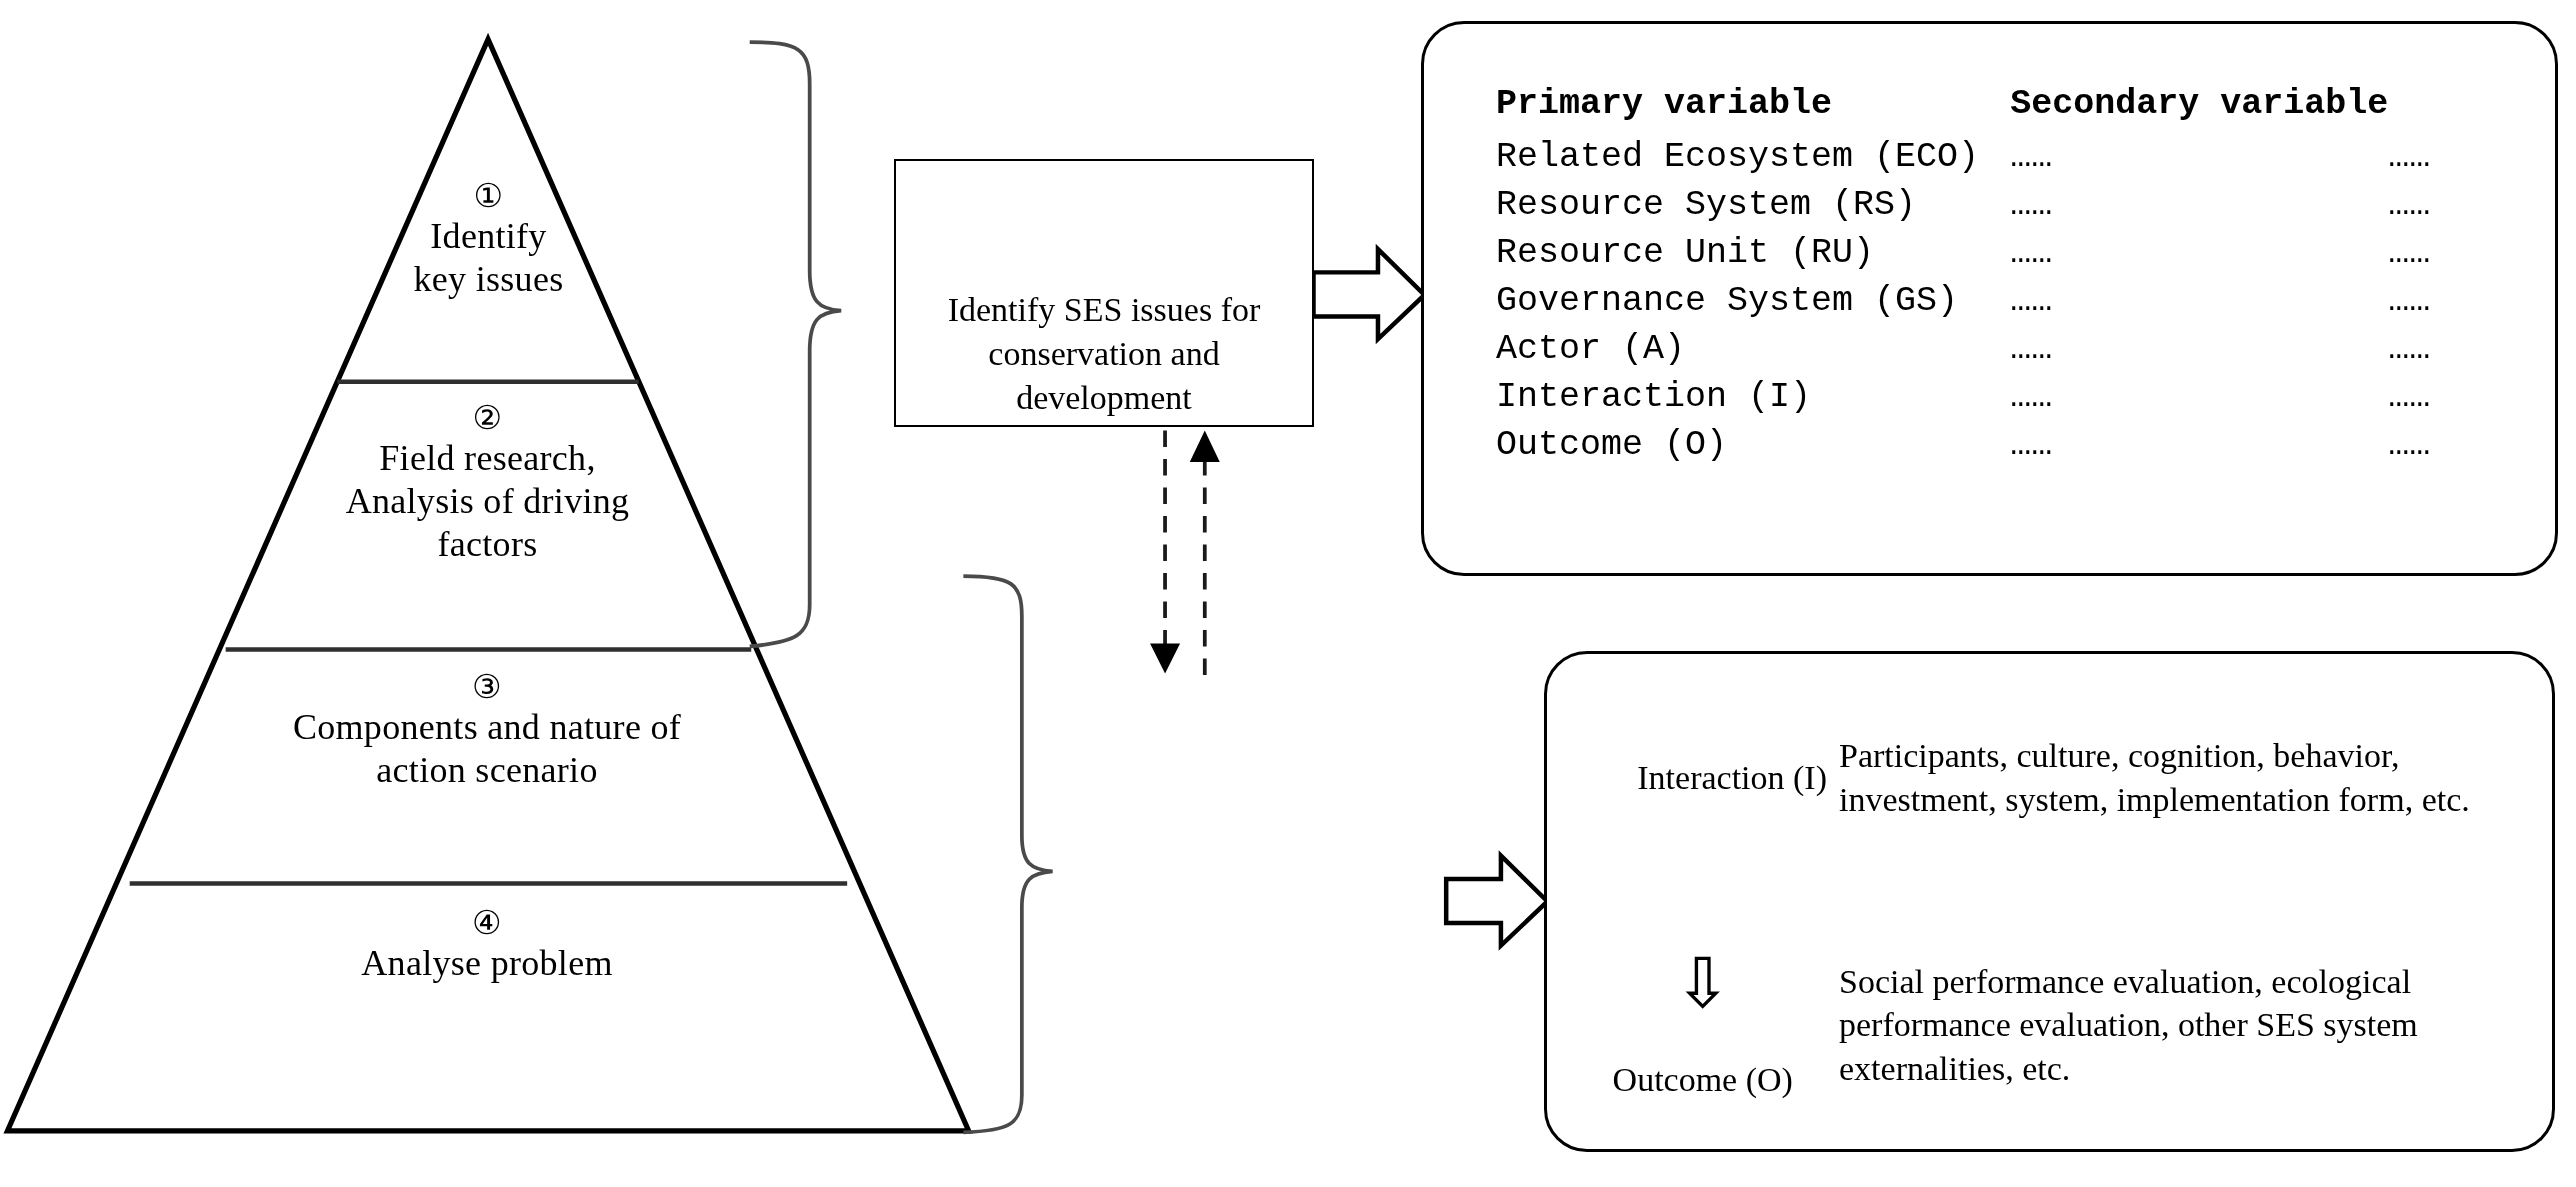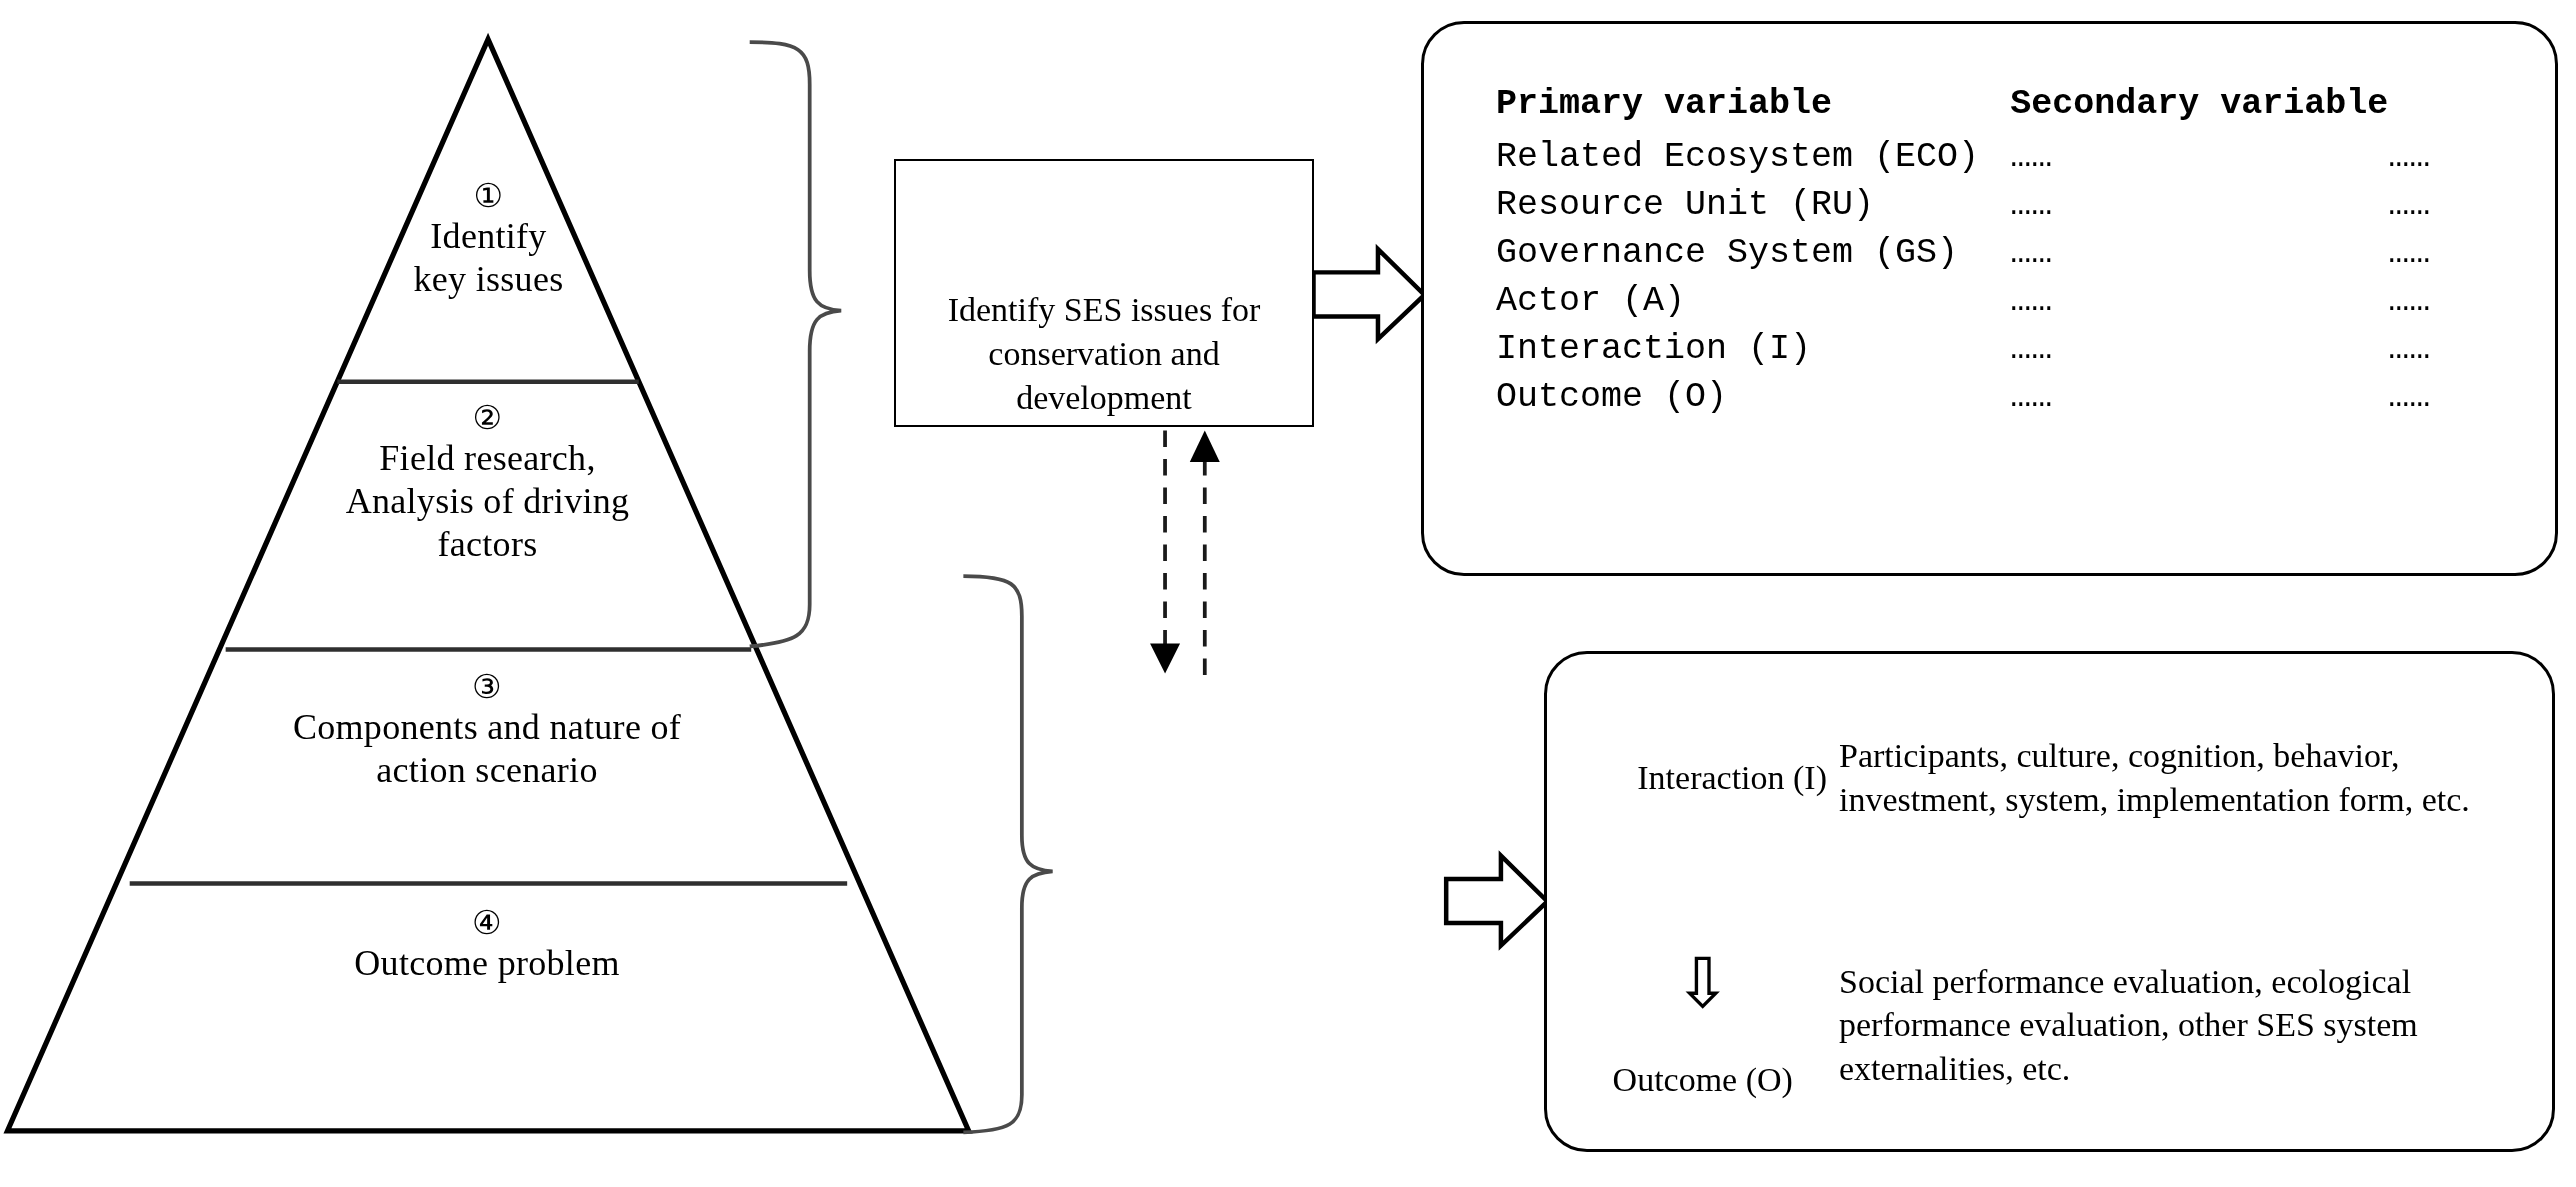--- a/index.html
+++ b/index.html
@@ -192,40 +192,45 @@
     <span class="tier-text">Field research,<br>Analysis of driving<br>factors</span>
   </div>
 
   <div class="tier" id="tier-3" style="left:116px; top:669px; width:742px;">
     <span class="num">③</span>
     <span class="tier-text">Components and nature of<br>action scenario</span>
   </div>
 
   <div class="tier" id="tier-4" style="left:82px; top:905px; width:810px;">
     <span class="num">④</span>
-    <span class="tier-text">Outcome problem</span>
+    <span class="tier-text">Analyse problem</span>
   </div>
 
   <div class="procbox" id="box-issues">
     <span>Identify SES issues for conservation and development</span>
   </div>
 
 
   <div class="panel" id="panel-vars">
     <table id="vars-table">
       <thead>
         <tr>
           <th class="col-primary">Primary variable</th>
           <th class="col-sec1">Secondary variable</th>
           <th class="col-sec2"></th>
         </tr>
       </thead>
       <tbody>
         <tr>
           <td class="col-primary">Related Ecosystem (ECO)</td>
+          <td class="col-sec1">……</td>
+          <td class="col-sec2">……</td>
+        </tr>
+        <tr>
+          <td class="col-primary">Resource System (RS)</td>
           <td class="col-sec1">……</td>
           <td class="col-sec2">……</td>
         </tr>
         <tr>
           <td class="col-primary">Resource Unit (RU)</td>
           <td class="col-sec1">……</td>
           <td class="col-sec2">……</td>
         </tr>
         <tr>
           <td class="col-primary">Governance System (GS)</td>

